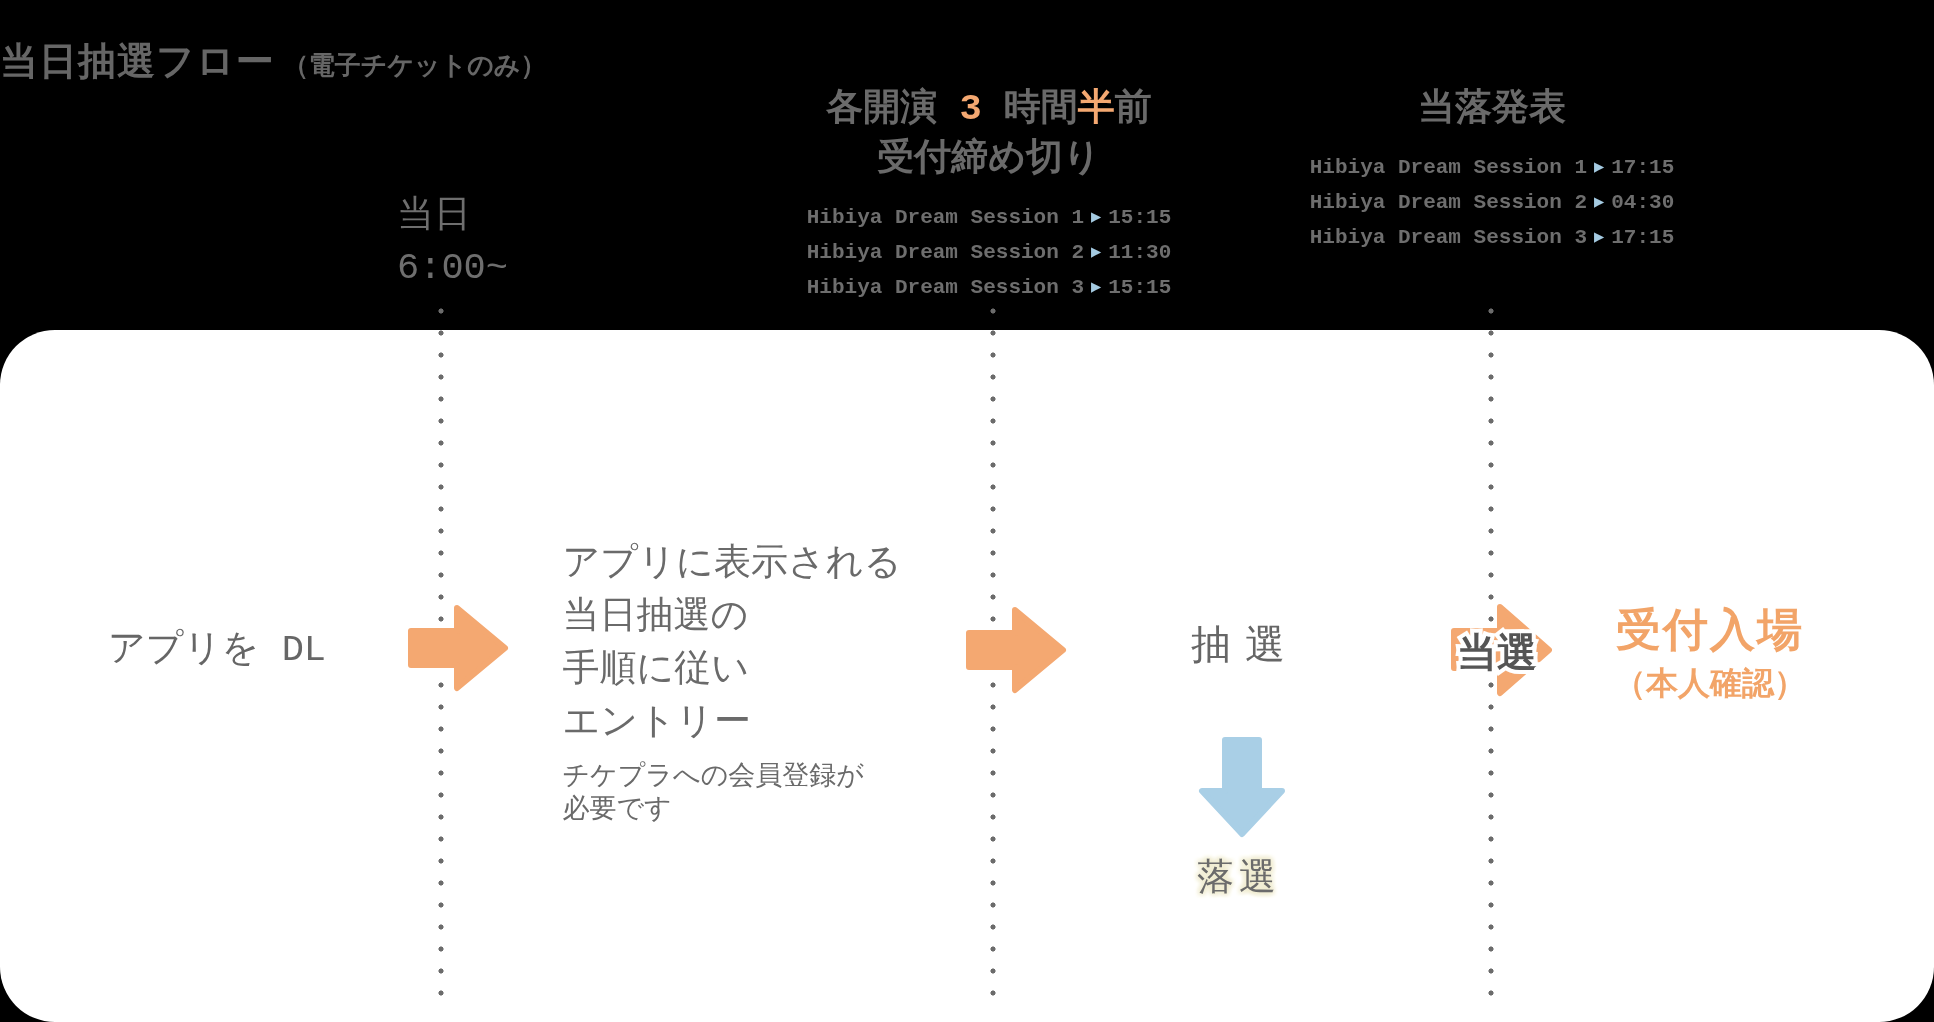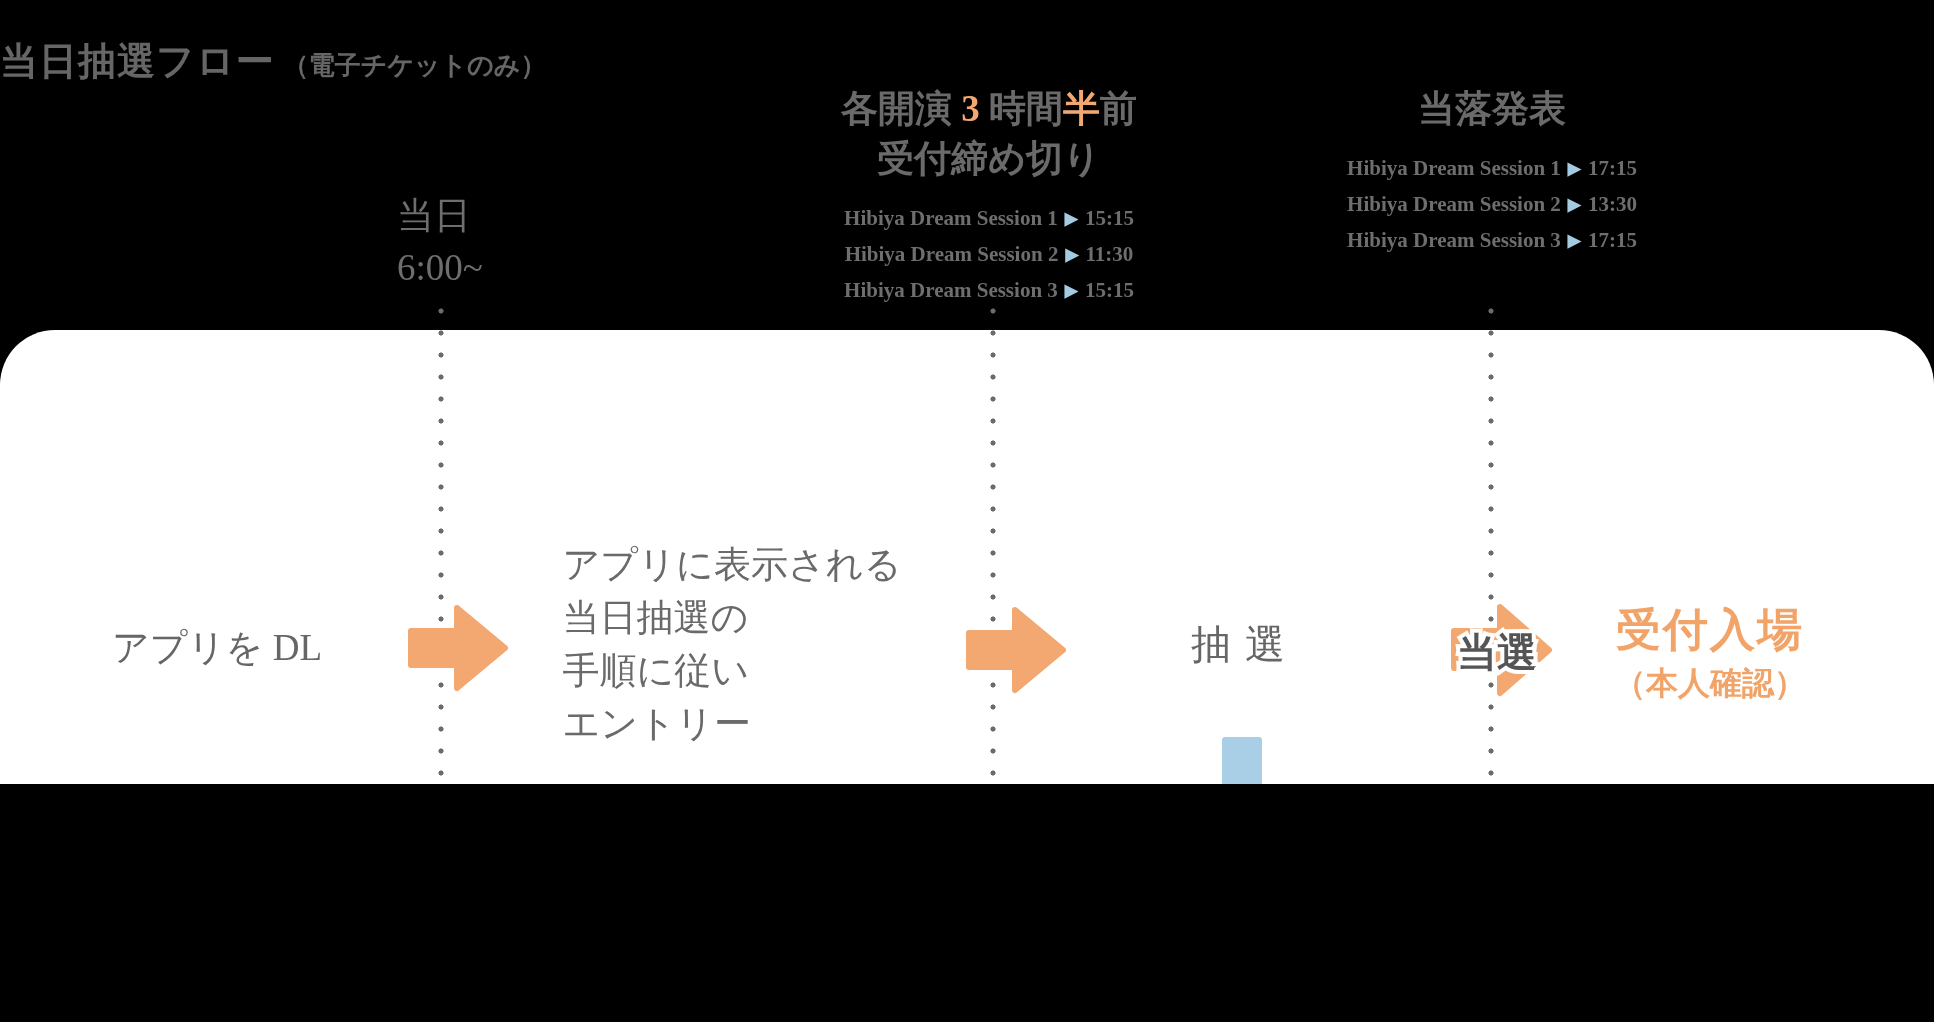--- a/index.html
+++ b/index.html
@@ -1,22 +1,22 @@
 <!DOCTYPE html>
 <html><head>
 <meta charset="utf-8">
 <style>
   html, body { margin: 0; padding: 0; background: #000; }
   .canvas {
     position: relative;
     width: 1934px;
-    height: 784px;
+    height: 1022px;
     background: #000;
     overflow: hidden;
-    font-family: Liberation Serif, serif;
+    font-family: Liberation Mono, monospace;
   }
 
   
   .title-bar {
     position: absolute; left: 0; top: 2px;
     display: flex; align-items: baseline;
     z-index: 2; white-space: nowrap;
   }
   .title-main { font-size: 38px; font-weight: 700; color: #666666; letter-spacing: 1px; }
   .title-note { font-size: 26px; font-weight: 600; color: #666666; margin-left: 8px; margin-top: 46px; }
@@ -147,41 +147,45 @@
     </div>
   </div>
 
   <div class="col-header col-header-announce">
     <div class="col-subheading">当落発表</div>
     <div class="sessions">
       <div class="session-row">
         <span>Hibiya Dream Session 1</span><span class="session-tri">▶</span><span>17:15</span>
       </div>
       <div class="session-row">
-        <span>Hibiya Dream Session 2</span><span class="session-tri">▶</span><span>13:30</span>
+        <span>Hibiya Dream Session 2</span><span class="session-tri">▶</span><span>04:30</span>
       </div>
       <div class="session-row">
         <span>Hibiya Dream Session 3</span><span class="session-tri">▶</span><span>17:15</span>
       </div>
     </div>
   </div>
 
   <div class="flow-item step1-label centered">アプリを DL</div>
 
   <div class="flow-item arrow-right-1">
     <svg class="arrow-svg" width="102" height="92" viewBox="0 0 102 92">
       <path d="M4 29 H50 V6 L98 46 L50 86 V63 H4 Z" fill="#F4A871" stroke="#F4A871" stroke-width="6" stroke-linejoin="round"></path>
     </svg>
   </div>
 
   <div class="flow-item step2-block">
     <div class="step2-line">アプリに表示される</div>
     <div class="step2-line">当日抽選の</div>
     <div class="step2-line">手順に従い</div>
     <div class="step2-line">エントリー</div>
+    <div class="step2-note">
+      <div class="step2-note-line">チケプラへの会員登録が</div>
+      <div class="step2-note-line">必要です</div>
+    </div>
   </div>
 
   <div class="flow-item arrow-right-2">
     <svg class="arrow-svg" width="102" height="92" viewBox="0 0 102 92">
       <path d="M4 29 H50 V6 L98 46 L50 86 V63 H4 Z" fill="#F4A871" stroke="#F4A871" stroke-width="6" stroke-linejoin="round"></path>
     </svg>
   </div>
 
   <div class="flow-item step3-label centered">抽選</div>
 

